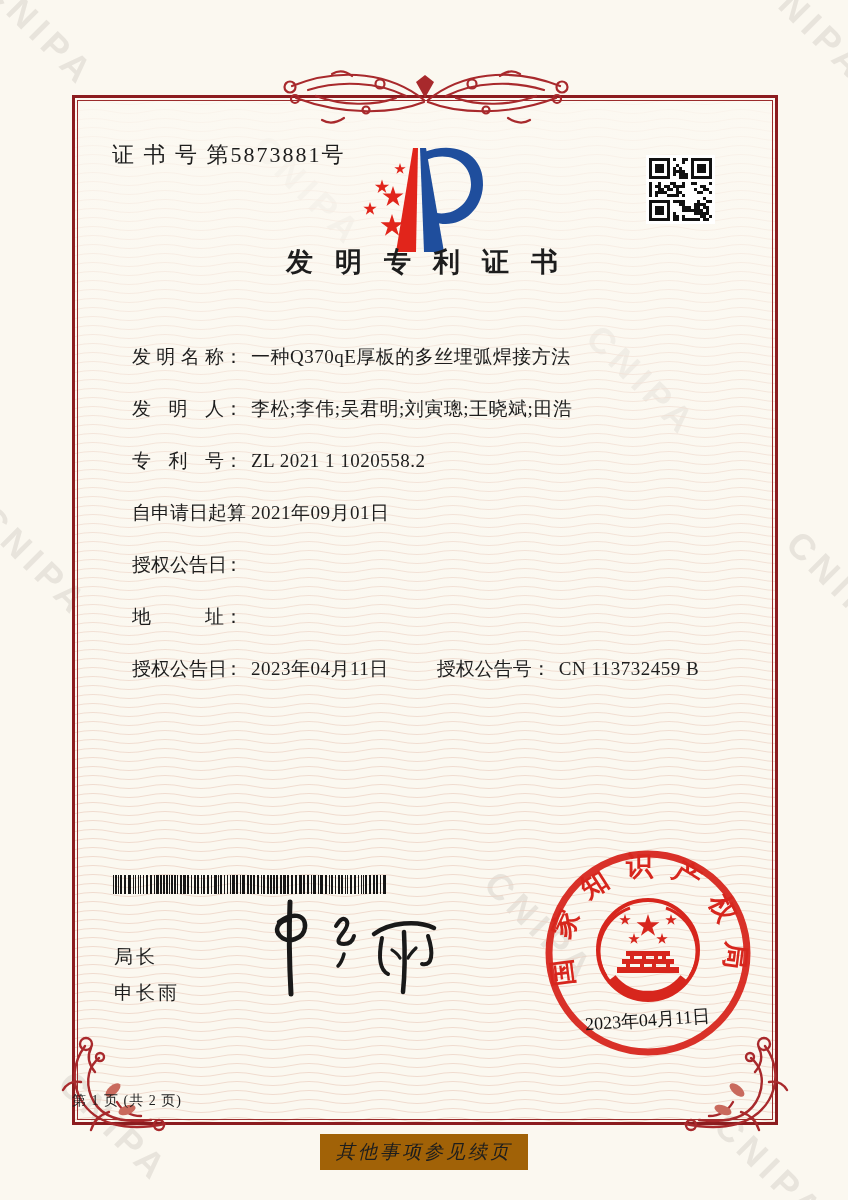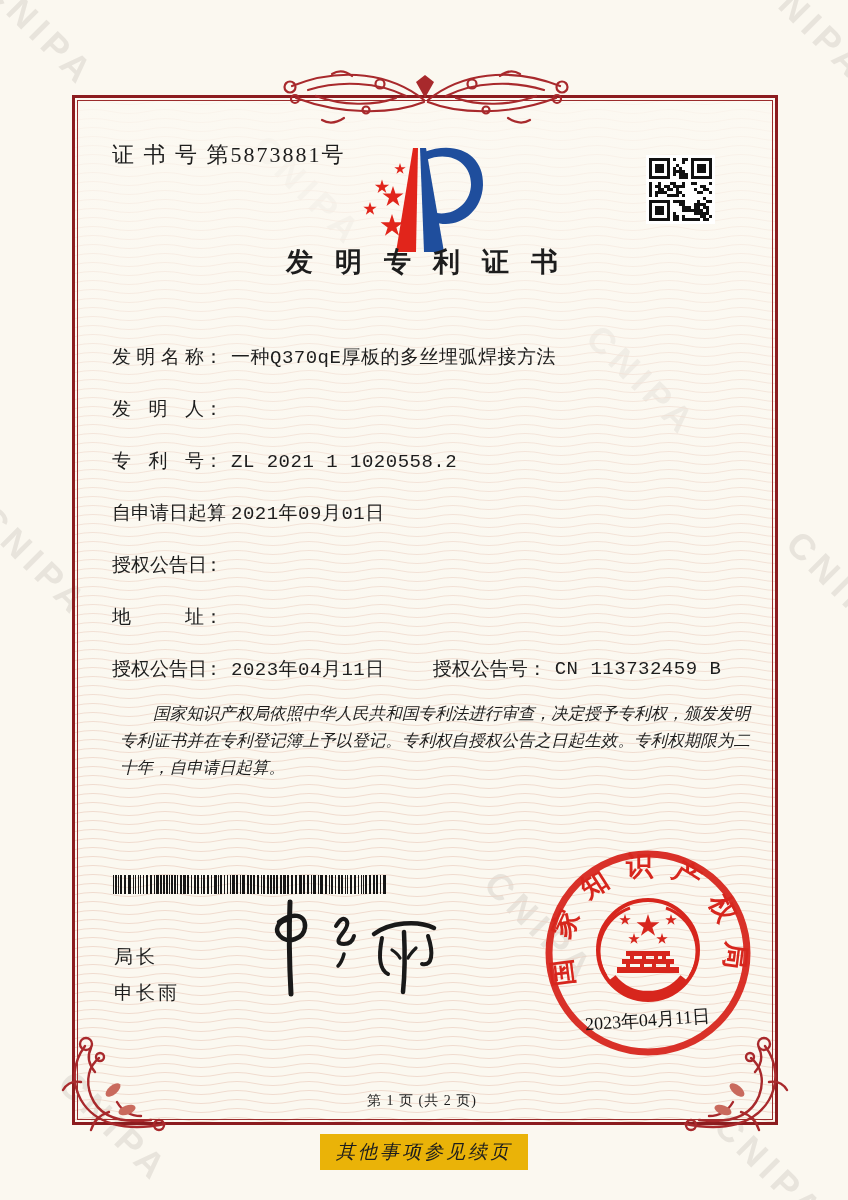--- a/index.html
+++ b/index.html
@@ -34,43 +34,43 @@
   .flourish.bl{left:-20px;bottom:-26px;}
   .flourish.br{right:-20px;bottom:-26px;transform:scaleX(-1);}
   
   .cert-no{position:absolute;left:112px;top:140px;font-size:22px;letter-spacing:2px;z-index:4;}
   .logo{position:absolute;left:352px;top:138px;z-index:4;}
   .qr{position:absolute;left:646px;top:155px;z-index:4;background:#fff;padding:3px;}
   .title{
     position:absolute;left:72px;top:244px;width:700px;text-align:center;
     font-size:27px;font-weight:bold;letter-spacing:22px;text-indent:22px;z-index:4;
   }
-  .fields{position:absolute;left:112px;top:344px;width:600px;z-index:4;font-size:19px;}
+  .fields{position:absolute;left:132px;top:344px;width:600px;z-index:4;font-size:19px;}
   .frow{display:flex;align-items:baseline;height:28px;margin-bottom:24px;white-space:nowrap;}
   .frow .lbl{display:inline-block;width:92px;text-align:justify;text-align-last:justify;}
   .frow .colon{display:inline-block;}
-  .frow .val{margin-left:8px;letter-spacing:.5px;font-family:Liberation Mono, monospace;}
+  .frow .val{margin-left:8px;letter-spacing:.5px;}
   .pair2{margin-left:48px;display:flex;align-items:center;}
   .paras{
     position:absolute;left:120px;top:701px;width:630px;z-index:4;
     font-size:16.5px;line-height:1.63;font-style:italic;text-align:justify;
   }
   .paras p{margin:0 0 8px 0;text-indent:2em;}
   .barcode{position:absolute;left:113px;top:875px;z-index:4;}
   .signature{position:absolute;left:232px;top:896px;z-index:5;}
   .director{position:absolute;left:114px;z-index:4;
     font-family:Liberation Serif, serif;
     font-size:19px;letter-spacing:3px;}
   .director.t{top:944px;}
   .director.n{top:980px;}
   .seal{position:absolute;left:541px;top:846px;z-index:5;}
-  .page-no{position:absolute;left:72px;top:1092px;width:700px;text-align:center;font-size:14px;letter-spacing:1px;z-index:4;}
+  .page-no{position:absolute;left:72px;top:1092px;width:700px;font-size:14px;letter-spacing:1px;z-index:4;}
   .cont-note{
     position:absolute;left:50%;top:1134px;transform:translateX(-50%);
-    background:#eab308;padding:5px 16px;font-size:19px;font-style:italic;
+    background:#a16207;padding:5px 16px;font-size:19px;font-style:italic;
     letter-spacing:3px;z-index:4;
   }
 </style>
 </head>
 <body>
 
 <span class="wm" style="left:-30px;top:10px">CNIPA</span>
 <span class="wm" style="left:742px;top:4px">CNIPA</span>
 <span class="wm" style="left:238px;top:170px">CNIPA</span>
 <span class="wm" style="left:572px;top:360px">CNIPA</span>
@@ -309,20 +309,21 @@
 
 <div class="fields">
   <div class="frow">
     <span class="lbl">发明名称</span>
       <span class="colon">：</span>
       <span class="val">一种Q370qE厚板的多丝埋弧焊接方法</span>
   </div>
   <div class="frow">
     <span class="lbl">发明人</span>
       <span class="colon">：</span>
+      <span class="val">李松;李伟;吴君明;刘寅璁;王晓斌;田浩</span>
   </div>
   <div class="frow">
     <span class="lbl">专利号</span>
       <span class="colon">：</span>
       <span class="val">ZL 2021 1 1020558.2</span>
   </div>
   <div class="frow">
     <span class="lbl">自申请日起算</span>
       <span class="colon">：</span>
       <span class="val">2021年09月01日</span>
@@ -341,21 +342,20 @@
       <span class="val">2023年04月11日</span>
     <span class="pair2">
       <span>授权公告号</span>
         <span class="colon">：</span>
         <span class="val">CN 113732459 B</span>
     </span>
   </div>
 </div>
 
 <div class="paras">
-  <p>国家知识产权局依照中华人民共和国专利法进行审查，决定授予专利权，颁发发明专利证书并在专利登记簿上予以登记。专利权自授权公告之日起生效。专利权期限为二十年，自申请日起算。</p>
 </div>
 
 <svg class="barcode" id="bc" width="277" height="19" viewBox="0 0 277 19">
     <rect x="0" y="0" width="1" height="19" fill="#161616"></rect>
     <rect x="2" y="0" width="2" height="19" fill="#161616"></rect>
     <rect x="5" y="0" width="1" height="19" fill="#161616"></rect>
     <rect x="7" y="0" width="2" height="19" fill="#161616"></rect>
     <rect x="11" y="0" width="2" height="19" fill="#161616"></rect>
     <rect x="15" y="0" width="3" height="19" fill="#161616"></rect>
     <rect x="20" y="0" width="1" height="19" fill="#161616"></rect>

